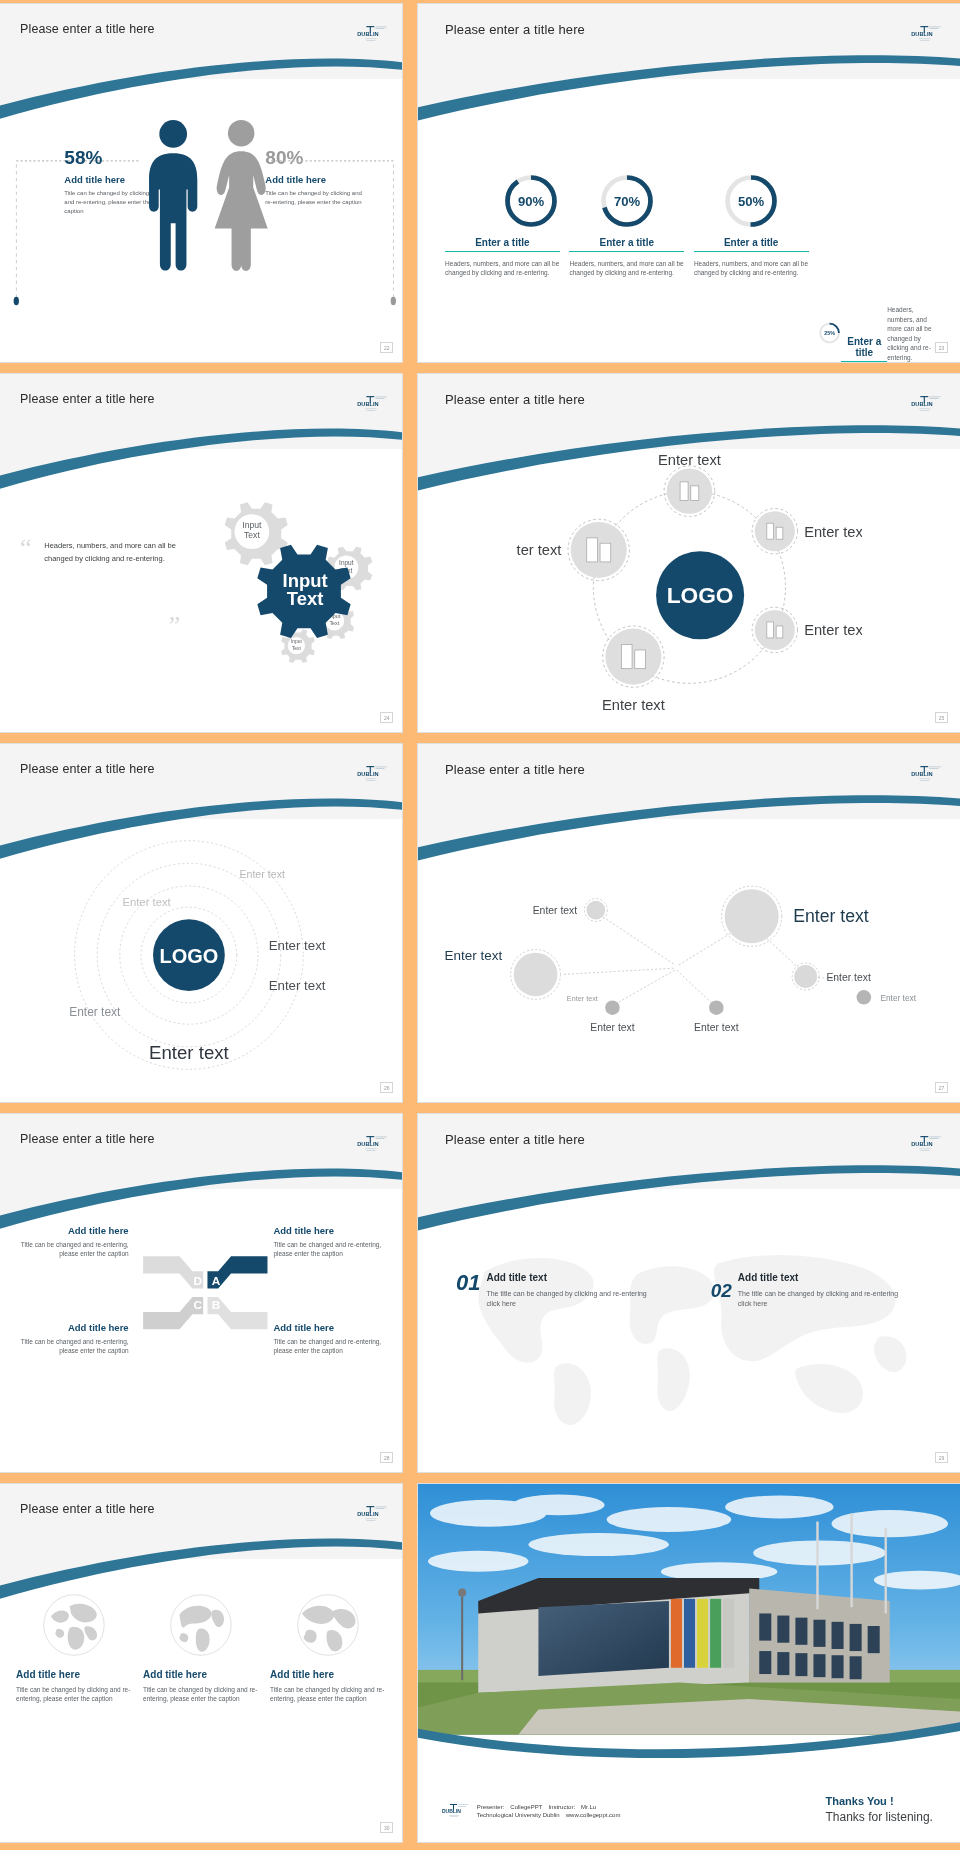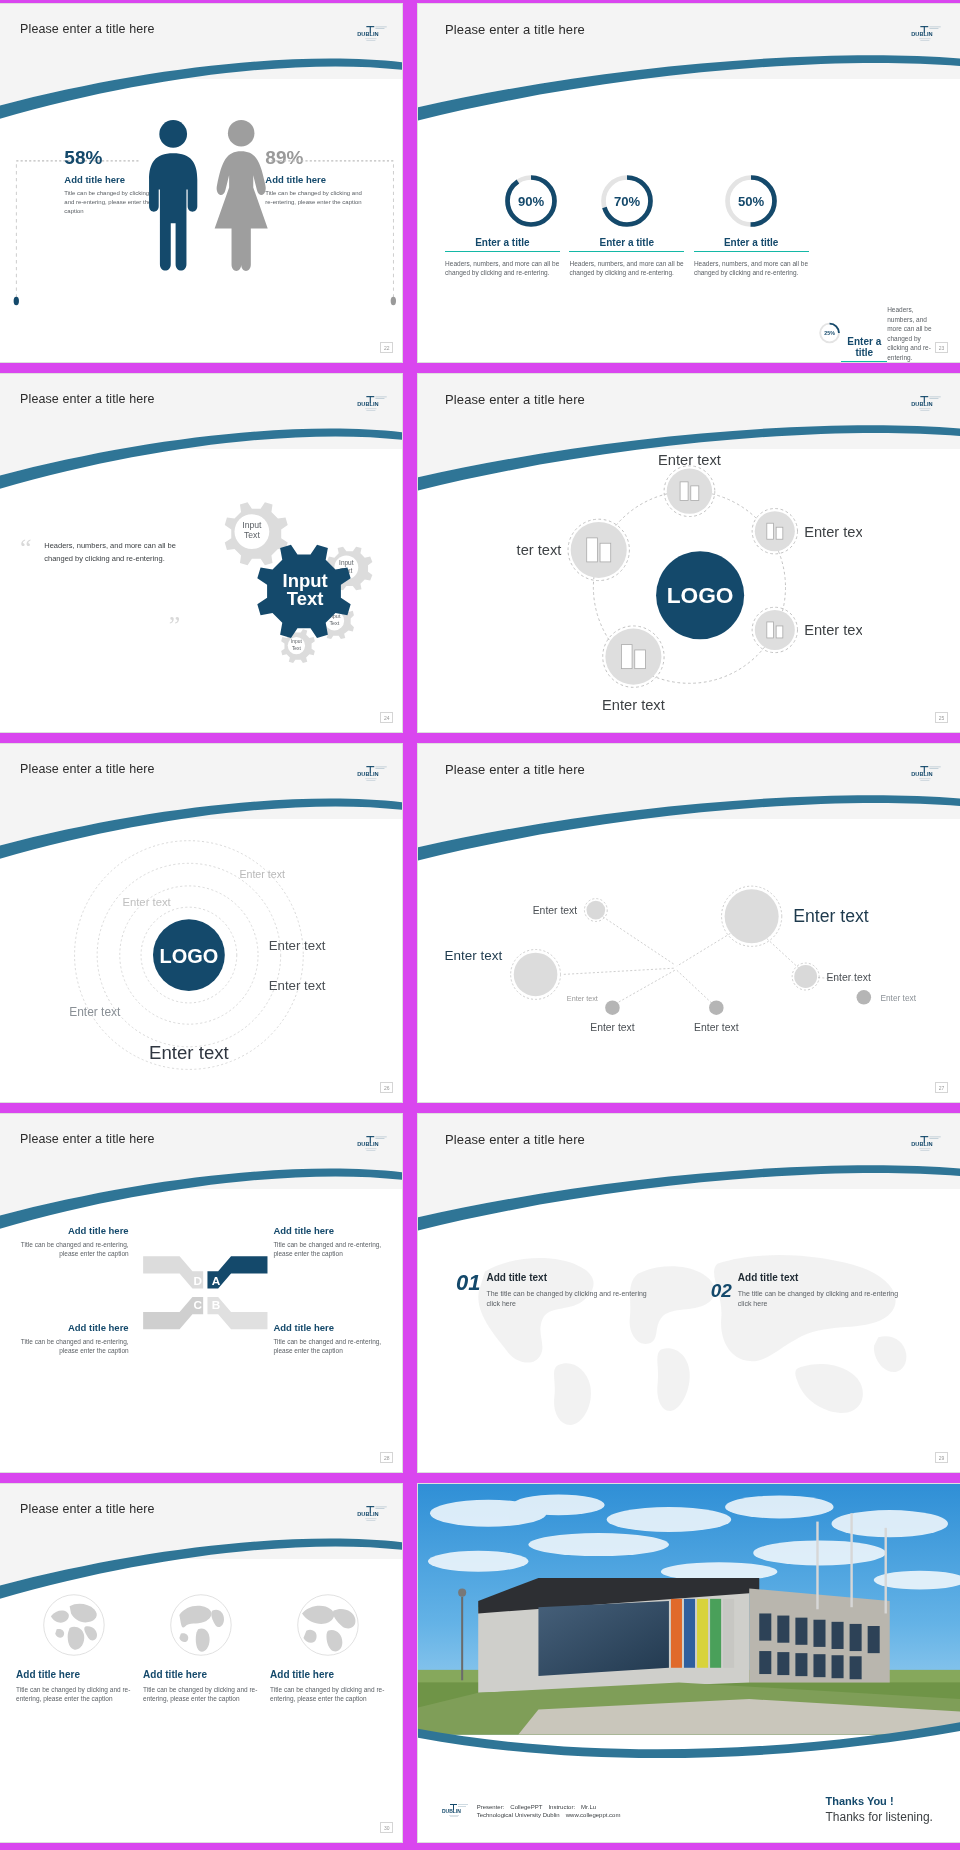--- a/index.html
+++ b/index.html
@@ -7,21 +7,21 @@
     width: 960px; height: 1850px;
     background: #ffffff;
     font-family: "Liberation Sans", sans-serif;
     overflow: hidden;
   }
   .grid {
     display: grid;
     grid-template-columns: 410px 550px;
     grid-template-rows: repeat(5, 1fr);
     width: 960px; height: 1850px;
-    background: #d946ef;
+    background: #fdba74;
     column-gap: 0px;
   }
   .cell { position: relative; overflow: hidden; padding: 0; }
   .cell.left { padding: 4px 8px 8px 0; }
   .cell.right { padding: 4px 0px 8px 8px; }
 
   .slide {
     position: relative;
     width: 100%; height: 100%;
     background: #ffffff;
@@ -106,21 +106,21 @@
         <svg style="position:absolute;left:34%;top:26%;width:18%;height:55%" viewBox="0 0 60 130">
           <circle cx="30" cy="14" r="11.5" fill="#14496b"></circle>
           <path d="M30,30 C45,30 50,38 50,52 L50,74 C50,80 42,80 42,74 L42,60 L41,60 L41,122 C41,129 32,129 32,122 L32,88 L28,88 L28,122 C28,129 19,129 19,122 L19,60 L18,60 L18,74 C18,80 10,80 10,74 L10,52 C10,38 15,30 30,30 Z" fill="#14496b"></path>
         </svg>
 
         <svg style="position:absolute;left:51%;top:27%;width:18%;height:53%" viewBox="0 0 60 130">
           <circle cx="30" cy="13" r="11" fill="#9e9e9e"></circle>
           <path d="M30,28 C42,28 46,36 50,56 C52,64 45,68 43,60 L40,48 L40,58 L52,92 L38,92 L38,122 C38,129 30,129 30,122 L30,95 L30,122 C30,129 22,129 22,122 L22,92 L8,92 L20,58 L20,48 L17,60 C15,68 8,64 10,56 C14,36 18,28 30,28 Z" fill="#9e9e9e"></path>
         </svg>
         <div style="position:absolute;left:66%;top:40%;width:26%;">
-          <div class="pct grey">89%</div>
+          <div class="pct grey">80%</div>
           <div style="font-size:9.5px;font-weight:bold;color:#14496b;margin-top:5px">Add title here</div>
           <div class="cap" style="font-size:6px;margin-top:4px">Title can be changed by clicking and re-entering, please enter the caption</div>
         </div>
         <svg style="position:absolute;right:1%;top:42%;width:32%;height:43%" viewBox="0 0 120 90" preserveAspectRatio="none">
           <path class="dash" d="M2,4 L116,4 L116,86"></path>
             <circle cx="116" cy="86" r="2.5" fill="#9a9a9a"></circle>
         </svg>
       </div>
       <div class="pgnum">22</div>
     </div>

